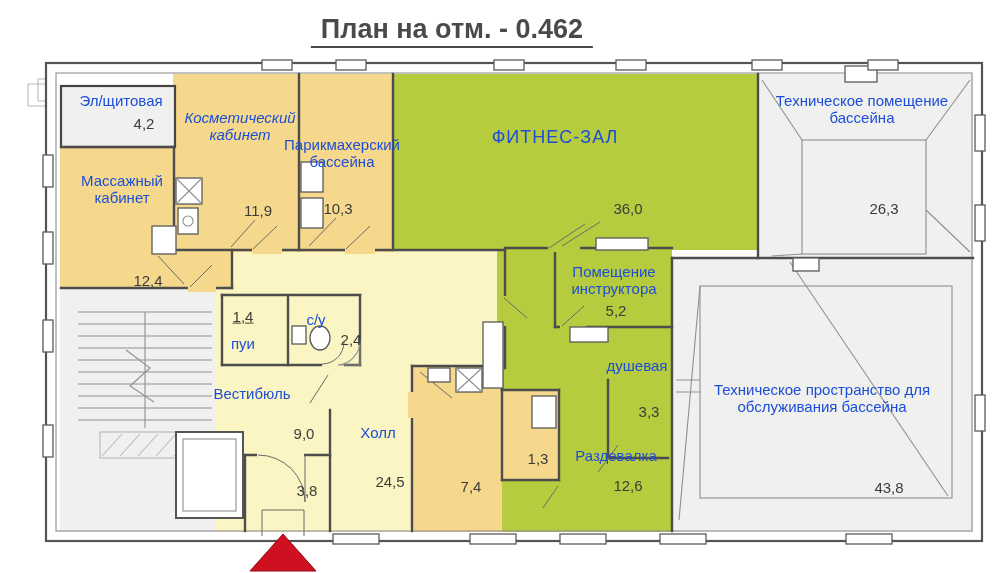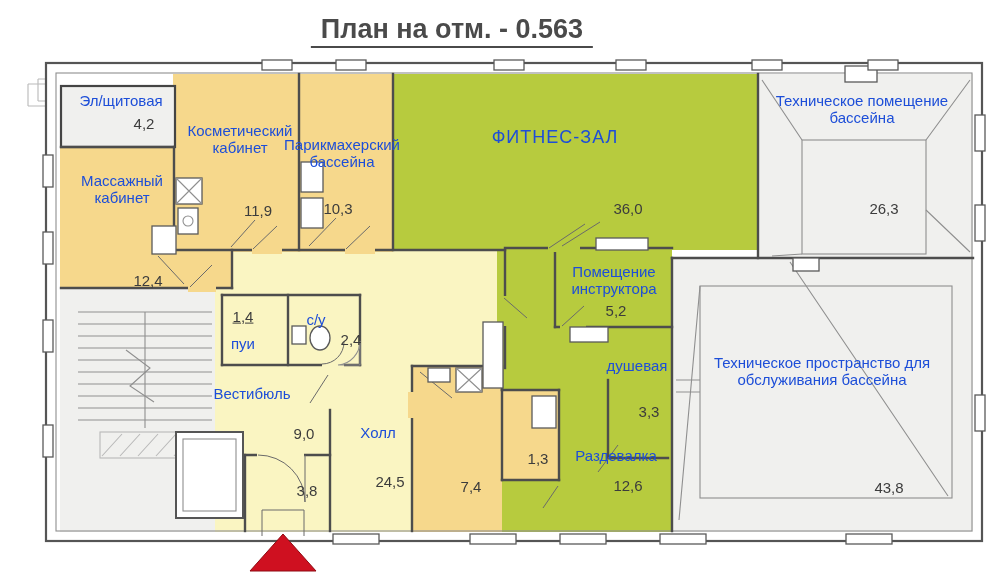--- a/index.html
+++ b/index.html
@@ -195,36 +195,36 @@
         <rect x="975" y="115" width="10" height="36"></rect>
         <rect x="975" y="205" width="10" height="36"></rect>
         <rect x="975" y="395" width="10" height="36"></rect>
       </g>
     </g>
 
     <polygon class="red" points="250,571 316,571 283,534"></polygon>
     <path class="ld" d="M262 536 V510 M304 536 V510 M262 510 H304"></path>
   </svg>
 
-  <div class="title">План на отм. - 0.563</div>
+  <div class="title">План на отм. - 0.462</div>
 
   <div class="lbl" style="left:121px;top:101px;">Эл/щитовая</div>
   <div class="lbl" style="left:122px;top:190px;width:110px;">Массажный кабинет</div>
-  <div class="lbl" style="left:240px;top:140px;width:150px;">Косметический кабинет</div>
+  <div class="lbl" style="left:240px;top:127px;width:150px;font-style:italic;">Косметический кабинет</div>
   <div class="lbl" style="left:342px;top:154px;width:140px;">Парикмахерский бассейна</div>
   <div class="lbl big" style="left:555px;top:137px;text-align:right;">ФИТНЕС-ЗАЛ</div>
   <div class="lbl" style="left:862px;top:110px;width:220px;">Техническое помещение бассейна</div>
   <div class="lbl" style="left:614px;top:281px;width:140px;">Помещение инструктора</div>
   <div class="lbl" style="left:637px;top:366px;">душевая</div>
   <div class="lbl" style="left:243px;top:344px;">пуи</div>
   <div class="lbl" style="left:316px;top:320px;">с/у</div>
   <div class="lbl" style="left:252px;top:394px;">Вестибюль</div>
   <div class="lbl" style="left:378px;top:433px;">Холл</div>
   <div class="lbl" style="left:616px;top:456px;">Раздевалка</div>
-  <div class="lbl" style="left:822px;top:372px;width:250px;">Техническое пространство для обслуживания бассейна</div>
+  <div class="lbl" style="left:822px;top:399px;width:250px;">Техническое пространство для обслуживания бассейна</div>
 
   <div class="lbl val" style="left:144px;top:124px;">4,2</div>
   <div class="lbl val" style="left:148px;top:281px;">12,4</div>
   <div class="lbl val" style="left:258px;top:211px;">11,9</div>
   <div class="lbl val" style="left:338px;top:209px;">10,3</div>
   <div class="lbl val" style="left:628px;top:209px;">36,0</div>
   <div class="lbl val" style="left:884px;top:209px;">26,3</div>
   <div class="lbl val" style="left:616px;top:311px;">5,2</div>
   <div class="lbl val" style="left:649px;top:412px;">3,3</div>
   <div class="lbl val" style="left:243px;top:317px;text-decoration:underline;">1,4</div>

